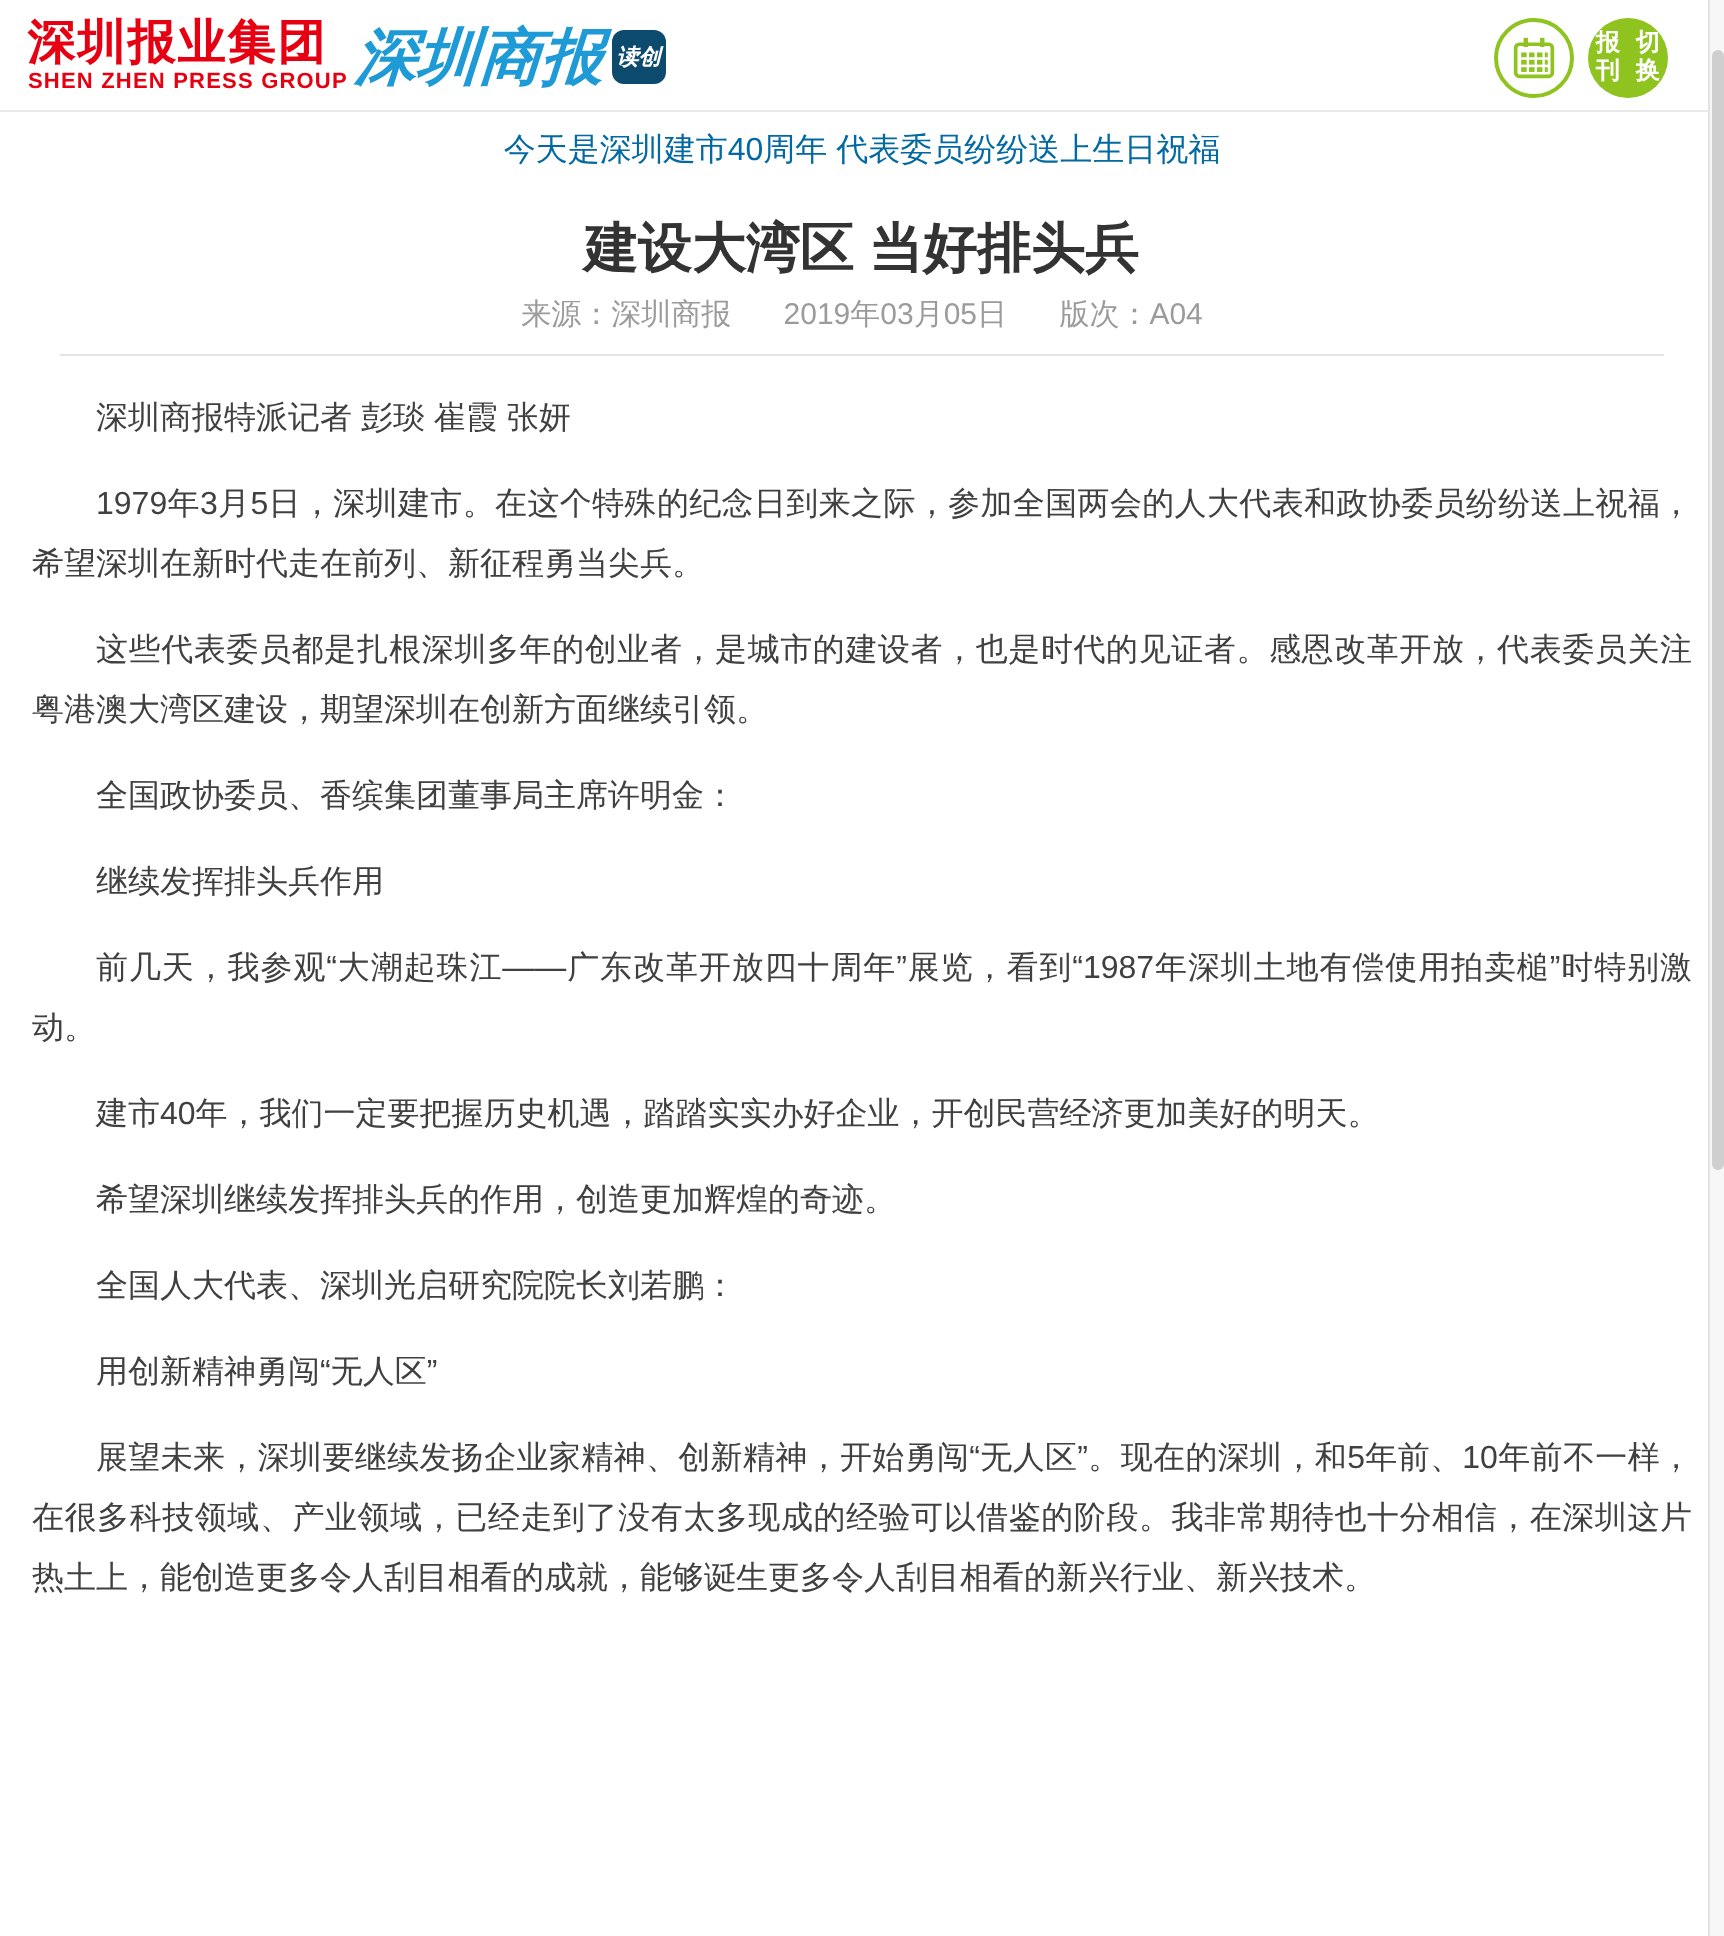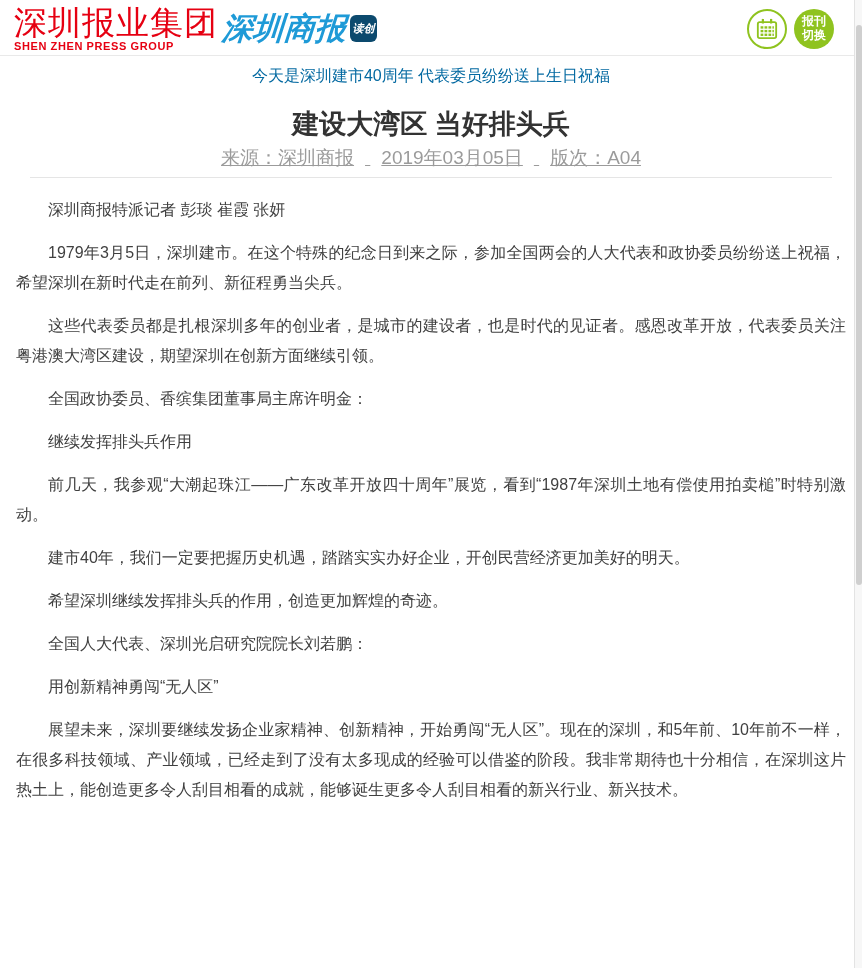--- a/index.html
+++ b/index.html
@@ -20,22 +20,22 @@
     padding: 6px 14px 4px 14px;
     border-bottom: 1px solid #e9e9e9;
     display: flex;
     align-items: center;
     justify-content: space-between;
   }
   .logo { display: flex; align-items: center; }
   .logo-group { display: flex; flex-direction: column; line-height: 1; }
   .logo-group-cn {
     color: #e60012;
-    font-size: 33px;
-    font-weight: 400;
+    font-size: 24px;
+    font-weight: 700;
     letter-spacing: 1px;
     white-space: nowrap;
   }
   .logo-group-en {
     color: #e60012;
     font-size: 11px;
     font-weight: bold;
     letter-spacing: 0.6px;
     margin-top: 2px;
     white-space: nowrap;
@@ -78,43 +78,42 @@
     border: 2px solid #8fc31f;
   }
   .btn-switch {
     background: #8fc31f;
     border: none;
     color: #ffffff;
     font-size: 12px;
     font-weight: bold;
     line-height: 1.15;
     text-align: center;
-    flex-direction: column;
+    flex-direction: row;
   }
   
   .article-head { text-align: center; padding: 0 15px; }
   .subtitle {
     margin-top: 9px;
     font-size: 16px;
     color: #0369a1;
     line-height: 22px;
   }
   .title {
     margin-top: 20px;
     font-size: 27px;
     font-weight: bold;
     color: #333333;
     line-height: 34px;
   }
   .meta {
     margin-top: 7px;
-    font-size: 19px;
+    font-size: 15px;
     color: #9b9b9b;
     line-height: 20px;
-    text-decoration: underline;
   }
   .meta span { margin: 0 11px; }
   .head-divider {
     border: none;
     border-top: 1px solid #e5e5e5;
     margin: 9px 15px 0 15px;
   }
   
   .article-body {
     padding: 4px 16px 0 16px;

